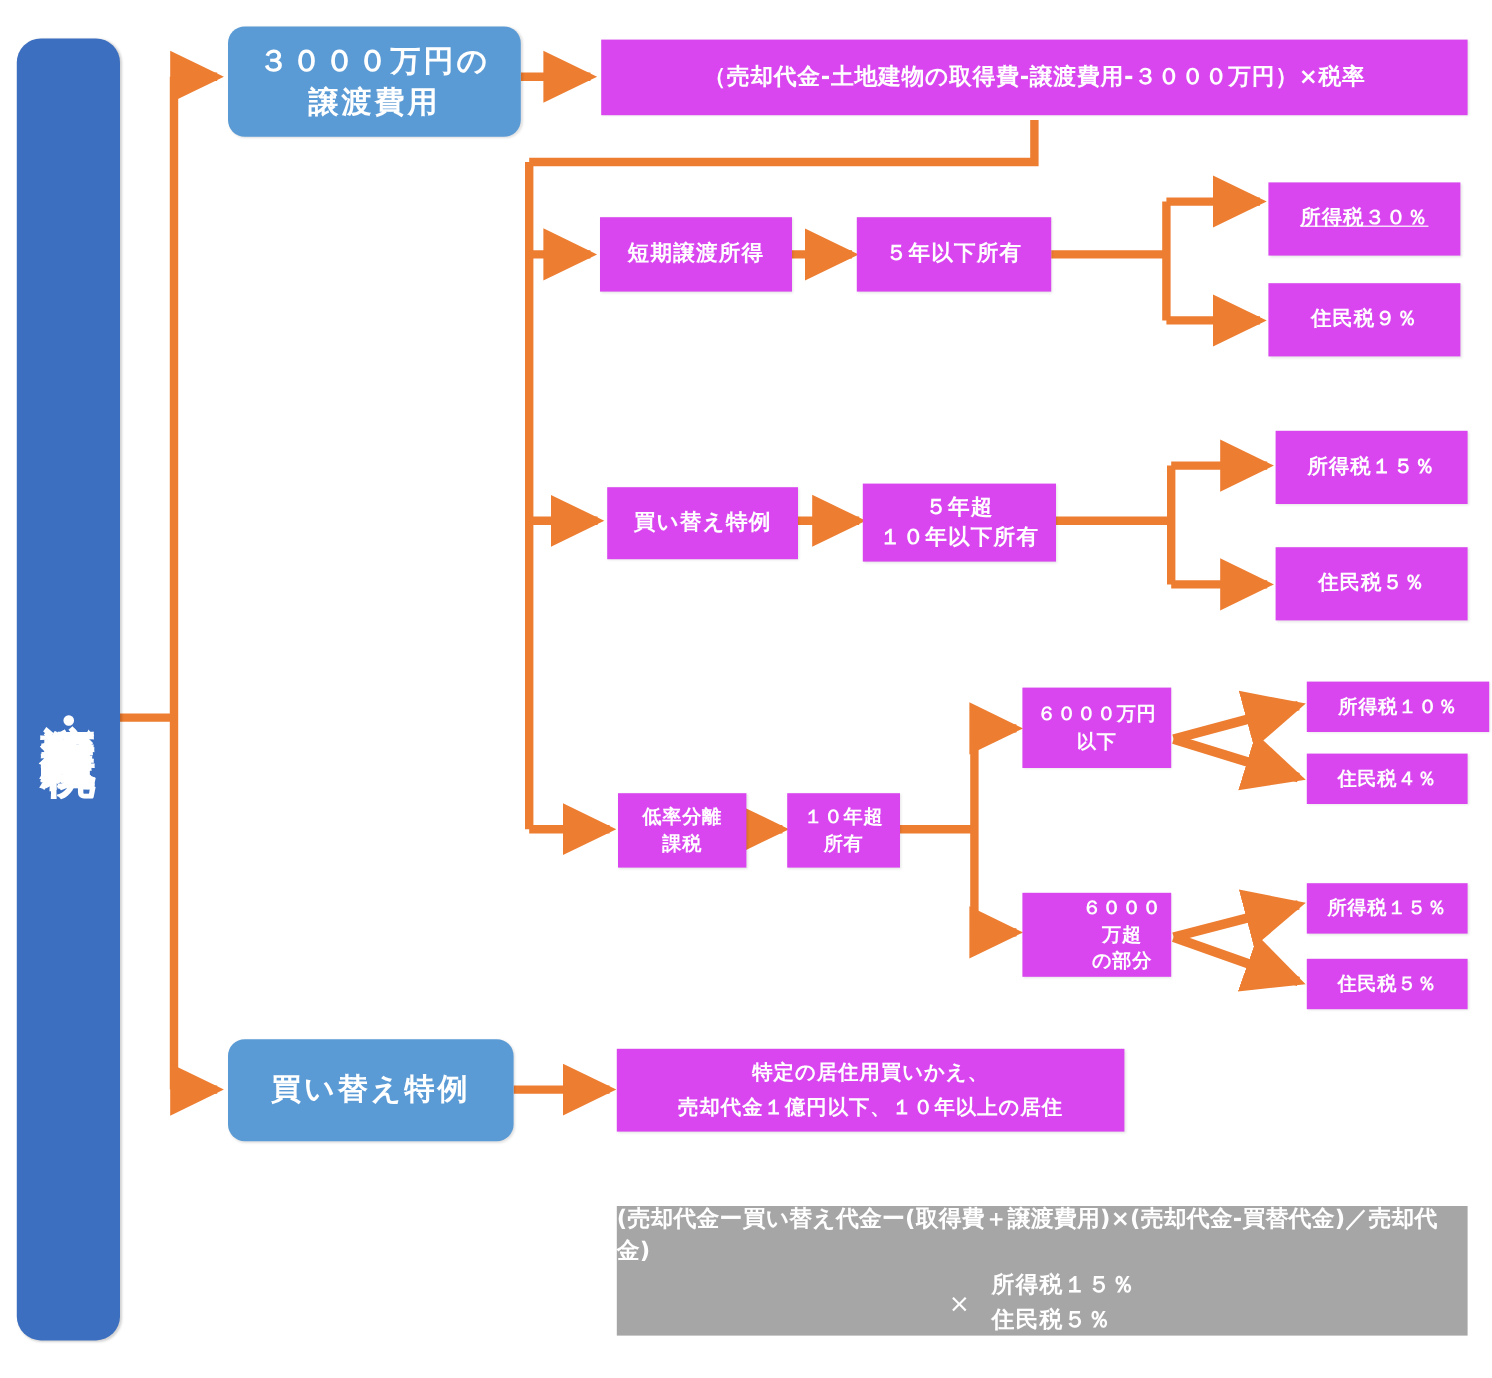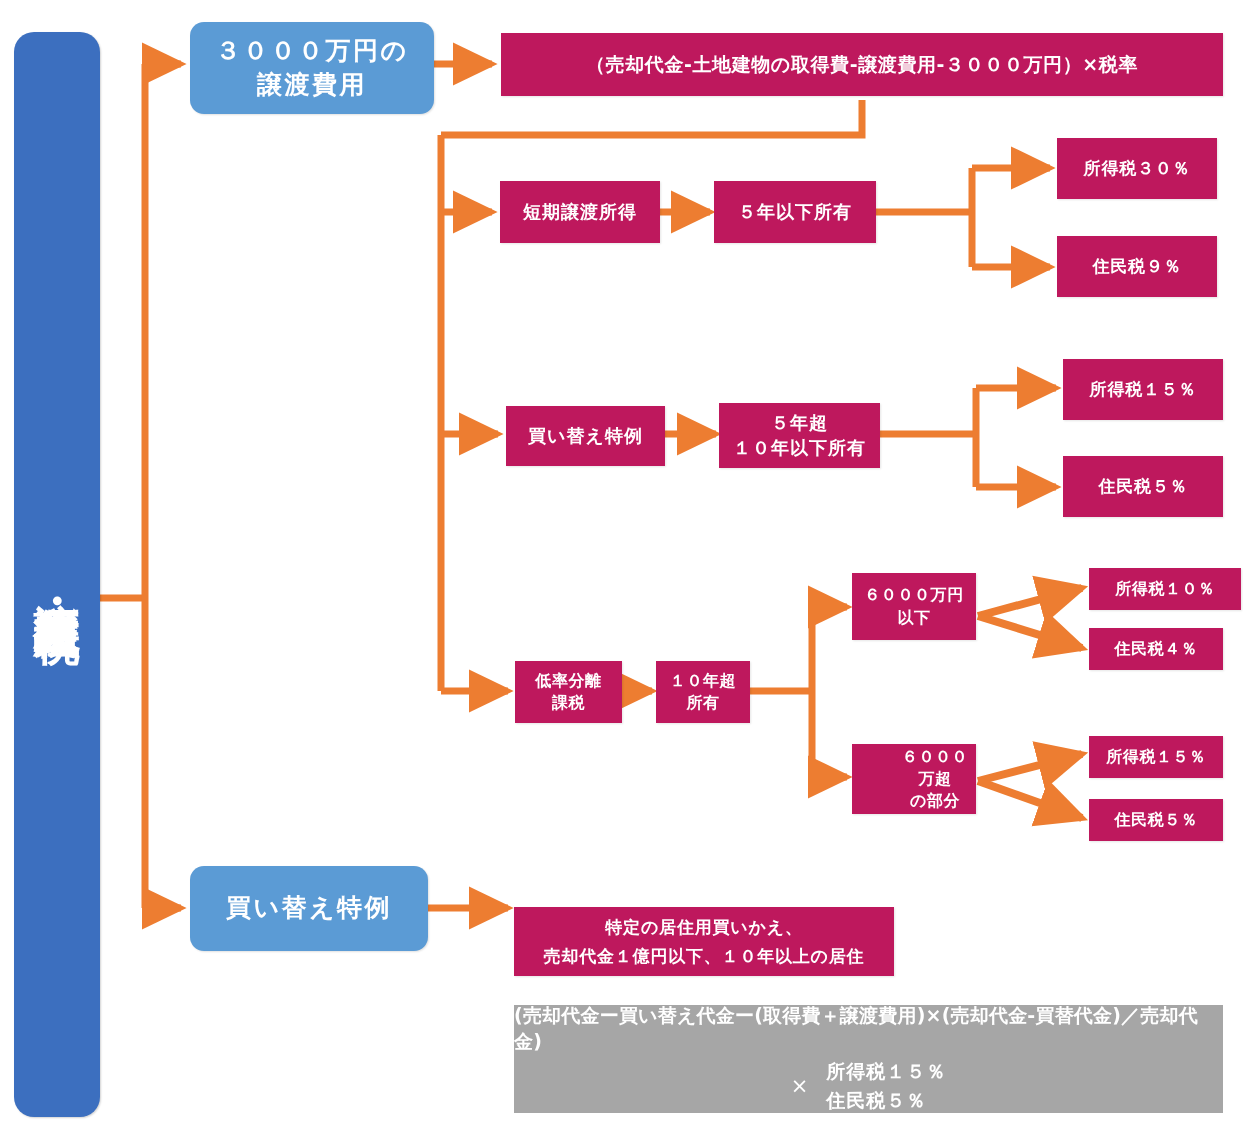--- a/index.html
+++ b/index.html
@@ -53,21 +53,21 @@
   .blue-box {
     background: #5B9BD5;
     border-radius: 14px;
     font-weight: bold;
     font-size: 25px;
     letter-spacing: 2.5px;
     box-shadow: 1px 1px 2px rgba(0,0,0,0.12);
   }
   
   .grey-box {
-    background: #be185d;
+    background: #d946ef;
     font-weight: bold;
     font-size: 18px;
     letter-spacing: 1px;
     box-shadow: 1px 1px 2px rgba(0,0,0,0.10);
   }
   .grey-box.formula {
     font-size: 19px;
     letter-spacing: 0.6px;
   }
   .grey-box.small {
@@ -184,21 +184,21 @@
 
   <div class="node blue-box" style="left:190px; top:22px; width:244px; height:92px;">３０００万円の
 譲渡費用</div>
 
   <div class="node grey-box formula" style="left:501px; top:33px; width:722px; height:63px;">（売却代金-土地建物の取得費-譲渡費用-３０００万円）×税率</div>
 
   <div class="node grey-box" style="left:500px; top:181px; width:160px; height:62px;">短期譲渡所得</div>
 
   <div class="node grey-box" style="left:714px; top:181px; width:162px; height:62px;">５年以下所有</div>
 
-  <div class="node grey-box small" style="left:1057px; top:138px; width:160px; height:61px;">所得税３０％</div>
+  <div class="node grey-box small" style="left:1057px; top:152px; width:160px; height:61px;text-decoration:underline;">所得税３０％</div>
 
   <div class="node grey-box small" style="left:1057px; top:236px; width:160px; height:61px;">住民税９％</div>
 
   <div class="node grey-box" style="left:506px; top:406px; width:159px; height:60px;">買い替え特例</div>
 
   <div class="node grey-box" style="left:719px; top:403px; width:161px; height:65px;">５年超
 １０年以下所有</div>
 
   <div class="node grey-box small" style="left:1063px; top:359px; width:160px; height:61px;">所得税１５％</div>
 
@@ -219,21 +219,21 @@
   <div class="node grey-box tiny" style="left:1089px; top:568px; width:152px; height:42px;">所得税１０％</div>
 
   <div class="node grey-box tiny" style="left:1089px; top:628px; width:134px; height:42px;">住民税４％</div>
 
   <div class="node grey-box tiny" style="left:1089px; top:736px; width:134px; height:42px;">所得税１５％</div>
 
   <div class="node grey-box tiny" style="left:1089px; top:799px; width:134px; height:42px;">住民税５％</div>
 
   <div class="node blue-box" style="left:190px; top:866px; width:238px; height:85px;">買い替え特例</div>
 
-  <div class="node grey-box small" style="left:514px; top:874px; width:380px; height:69px; line-height:1.7;margin-top:33px;">特定の居住用買いかえ、
+  <div class="node grey-box small" style="left:514px; top:874px; width:423px; height:69px; line-height:1.7;">特定の居住用買いかえ、
 売却代金１億円以下、１０年以上の居住</div>
 
   <div class="formula-stack" style="left:514px; top:1005px; width:709px; height:108px;">
     <div class="formula-line1">(売却代金ー買い替え代金ー(取得費＋譲渡費用)×(売却代金-買替代金)／売却代金)</div>
     <div class="formula-row">
       <span class="formula-times">×</span>
       <span class="formula-rates">
         <span>所得税１５％</span>
         <span>住民税５％</span>
       </span>

